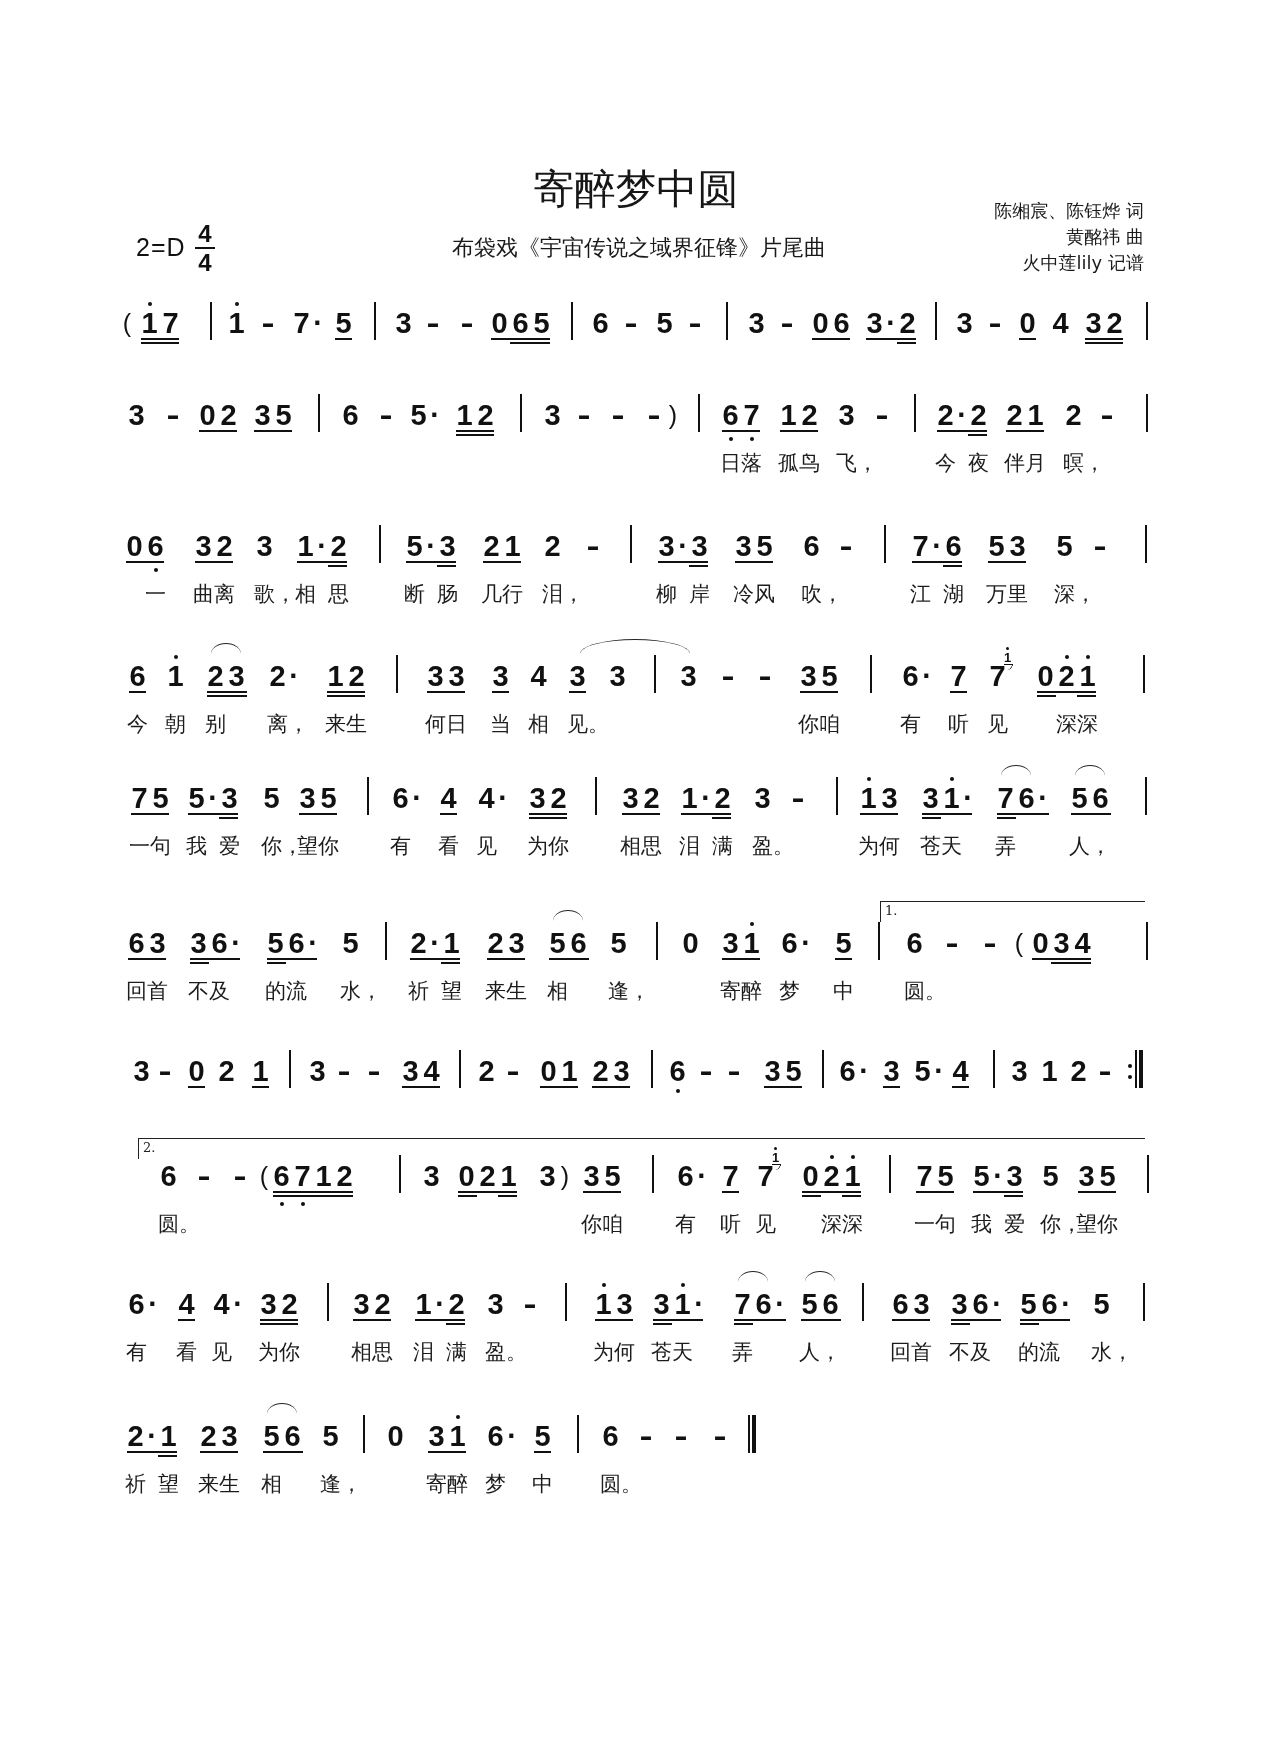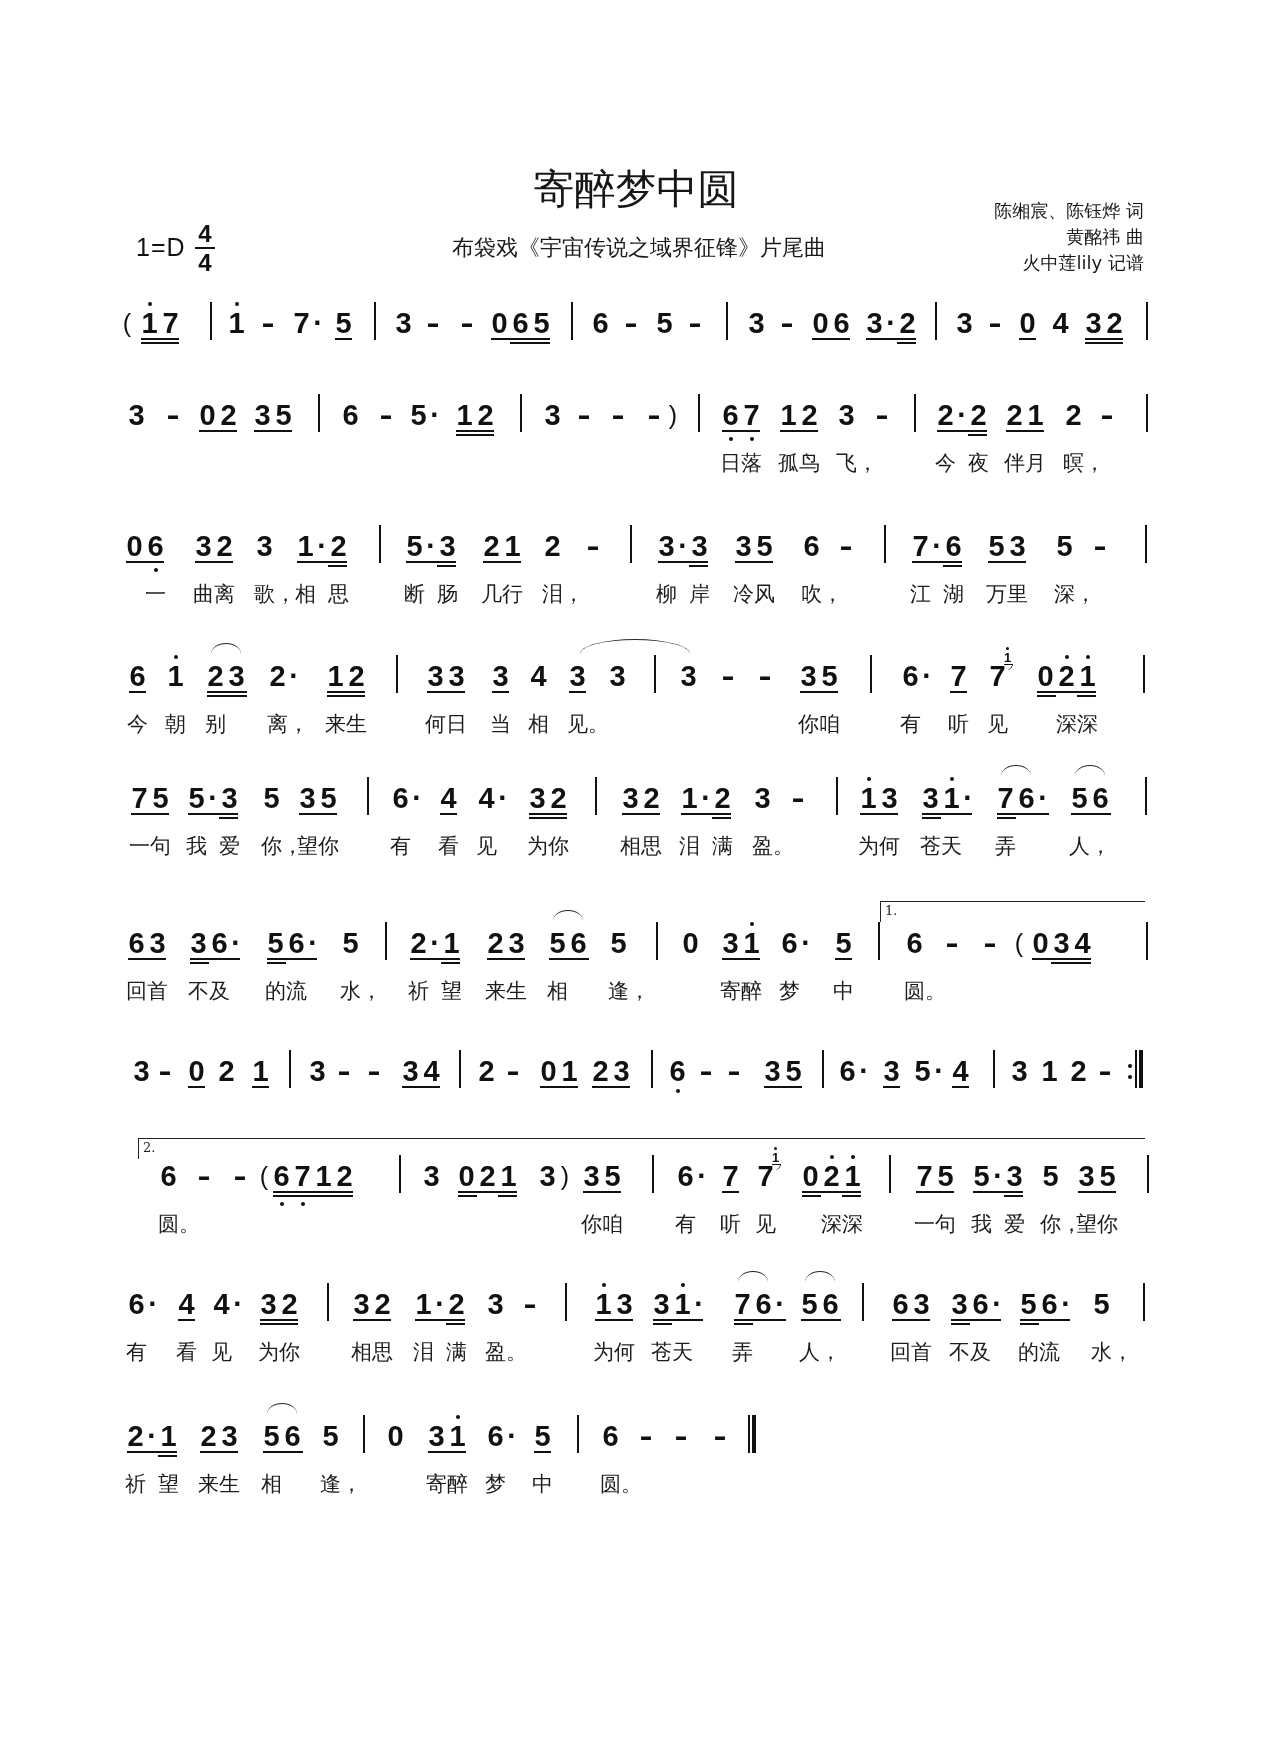--- a/index.html
+++ b/index.html
@@ -39,21 +39,21 @@
   .bar.thick{width:4px;}
   .bar.thin{width:1.5px;}
   .rdot{position:absolute;left:0;width:4px;height:4px;border-radius:50%;background:#111;}
   .volta{position:absolute;height:20px;border-top:1.3px solid #222;border-left:1.3px solid #222;}
   .volta-label{position:absolute;left:4px;top:2px;font-family:"DejaVu Serif",serif;font-size:13px;line-height:14px;color:#222;}
 </style>
 </head>
 <body>
 
 <div class="title">寄醉梦中圆</div>
-<div class="key">1=D</div>
+<div class="key">2=D</div>
 <div class="timesig">
   <span class="num">4</span>
   <span class="den">4</span>
 </div>
 <div class="subtitle">布袋戏《宇宙传说之域界征锋》片尾曲</div>
 <div class="credits">
   <div>陈缃宸、陈钰烨 词</div>
   <div>黄酩祎 曲</div>
   <div>火中莲lily 记谱</div>
 </div>

